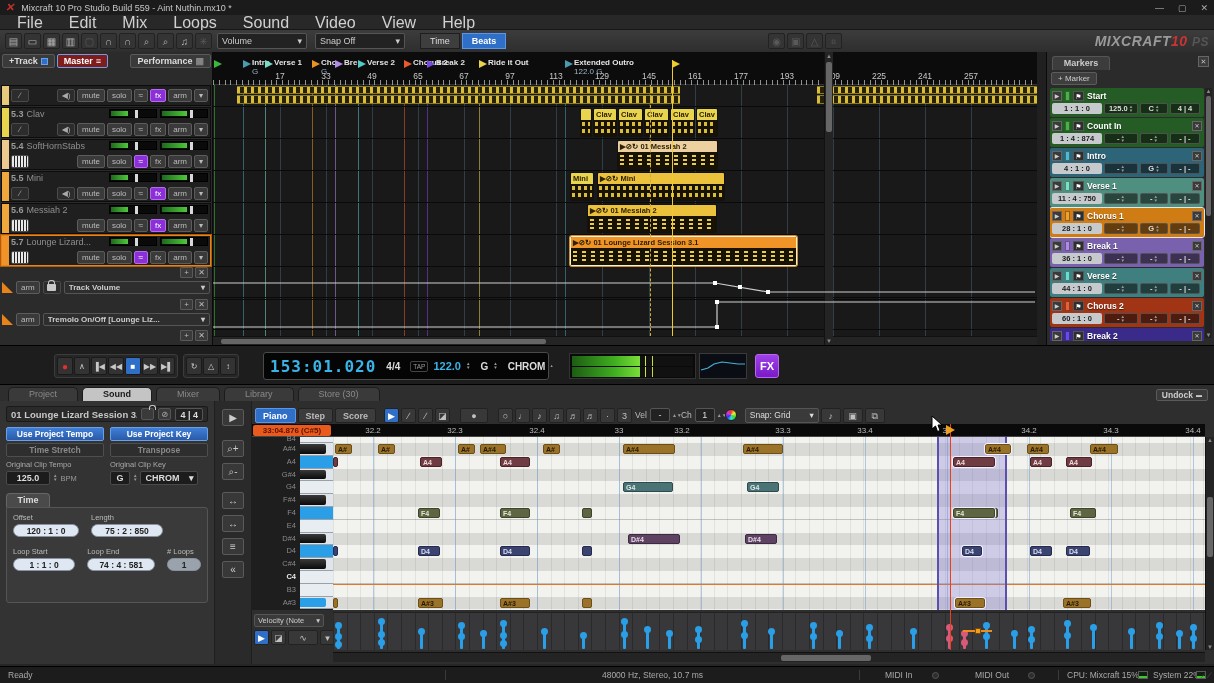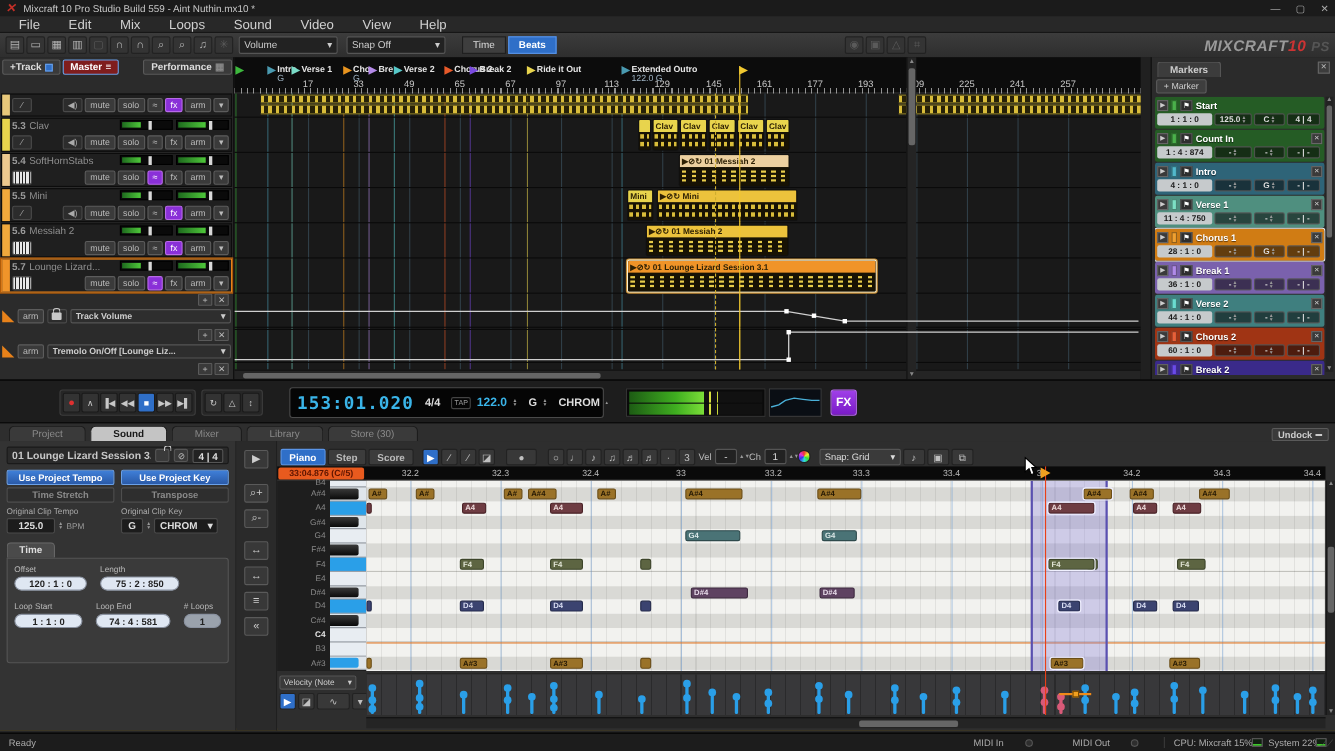--- a/index.html
+++ b/index.html
@@ -3,21 +3,21 @@
 <meta charset="utf-8">
 <style>
 *{margin:0;padding:0;box-sizing:border-box;font-family:"Liberation Sans",sans-serif}
 html,body{width:1214px;height:683px;overflow:hidden;background:#000}
 .app{position:relative;width:1214px;height:683px;background:#262626;overflow:hidden;font-size:10px;color:#ccc}
 
 .titlebar{position:absolute;left:0;top:0;width:1214px;height:15px;background:#1b1b1b;display:flex;align-items:center;padding:0 6px;gap:6px;color:#c8c8c8;font-size:9px}
 .applogo{color:#c43028;font-weight:bold;font-size:11px;transform:skewX(-12deg)}
 .wctl{margin-left:auto;display:flex;gap:14px;color:#aaa;font-size:9px}
 .menubar{position:absolute;left:0;top:15px;width:1214px;height:15px;background:#282828;border-bottom:1px solid #161616;display:flex;padding-left:4px}
-.menu-item{padding:0 13px;line-height:15px;font-size:12px;color:#d0d0d0}
+.menu-item{padding:0 13px;line-height:15px;font-size:16px;color:#d0d0d0}
 .toolbar{position:absolute;left:0;top:30px;width:1214px;height:22px;background:linear-gradient(#3c3c3c,#2e2e2e);display:flex;align-items:center;padding:0 5px;gap:2px}
 .tico{width:17px;height:16px;color:#b5b5b5;font-size:10px;text-align:center;line-height:16px;background:#343434;border:1px solid #222;border-radius:2px}
 .tico.dim{color:#5a5a5a}
 .tsel{width:90px;height:16px;background:#222;border:1px solid #555;color:#ccc;font-size:9px;display:flex;align-items:center;justify-content:space-between;padding:0 4px;margin:0 3px;border-radius:2px}
 .tb{height:16px;padding:0 9px;font-size:9px;color:#ddd;background:#3e3e3e;border:1px solid #1e1e1e;line-height:14px}
 .tb.active{background:#2f6fc8;border-color:#5a95e8;color:#fff;font-weight:bold}
 .logo{margin-left:auto;font-style:italic;font-weight:bold;color:#9a9a9a;font-size:14px;letter-spacing:.5px}
 .logo b{color:#c33}.logo i{color:#555;font-size:12px}
 
 .main{position:absolute;left:0;top:52px;width:1214px;height:293px;background:#202020}
@@ -914,21 +914,21 @@
           <div class="pbn" style="width: 20px;">♪</div>
           <div class="pbn" style="width: 20px;">▣</div>
           <div class="pbn" style="width: 20px;">⧉</div>
         </div>
       <div class="pr-ruler" id="prruler">
         <div class="badge">33:04.876 (C#5)</div>
       <div class="prnum" style="left: 121px;">32.2</div>
           <div class="prnum" style="left: 203px;">32.3</div>
           <div class="prnum" style="left: 285px;">32.4</div>
           <div class="prnum" style="left: 367px;">33</div>
-          <div class="prnum" style="left: 451px;">33.2</div>
+          <div class="prnum" style="left: 430px;">33.2</div>
           <div class="prnum" style="left: 531px;">33.3</div>
           <div class="prnum" style="left: 613px;">33.4</div>
           <div class="prnum" style="left: 695px;">34</div>
           <div class="prnum" style="left: 777px;">34.2</div>
           <div class="prnum" style="left: 859px;">34.3</div>
           <div class="prnum" style="left: 941px;">34.4</div>
         </div>
       <div class="pkeys" id="pkeys">
           <div class="krow" style="top: 0px; height: 6px;">
             <div class="klab" style="top: -3px;">B4</div>
@@ -1196,20 +1196,21 @@
     <div class="prflag" style="left: 694px; top: 24px;"></div>
         <div class="ph2" style="left: 698px; top: 23px; height: 226px;"></div>
       </div>
     <svg class="cursor" style="left:931px;top:14px" width="13" height="18">
       <path d="M1,1 L1,14 L4.5,11 L6.5,16.5 L9,15.5 L7,10 L11,10 Z" fill="#fff" stroke="#000" stroke-width="1"></path>
     </svg>
   </div>
 
   <div class="statusbar">
     <span class="sb" style="left:8px">Ready</span>
+    <span class="sb" style="left:445px;width:415px;text-align:center;border-left:1px solid #3a3a3a;border-right:1px solid #3a3a3a">48000 Hz, Stereo, 10.7 ms</span>
     <span class="sb" style="left:885px">MIDI In</span>
     <span class="sdot2" style="left:932px"></span>
     <span class="sb" style="left:975px">MIDI Out</span>
     <span class="sdot2" style="left:1028px"></span>
     <span class="sb" style="left:1058px;border-left:1px solid #3a3a3a;padding-left:8px">CPU: Mixcraft 15%</span>
     <span class="cpubox" style="left:1138px"></span>
     <span class="sb" style="left:1153px">System 22%</span>
     <span class="cpubox" style="left:1196px"></span>
     <span class="grip">⟋⟋</span>
   </div>

